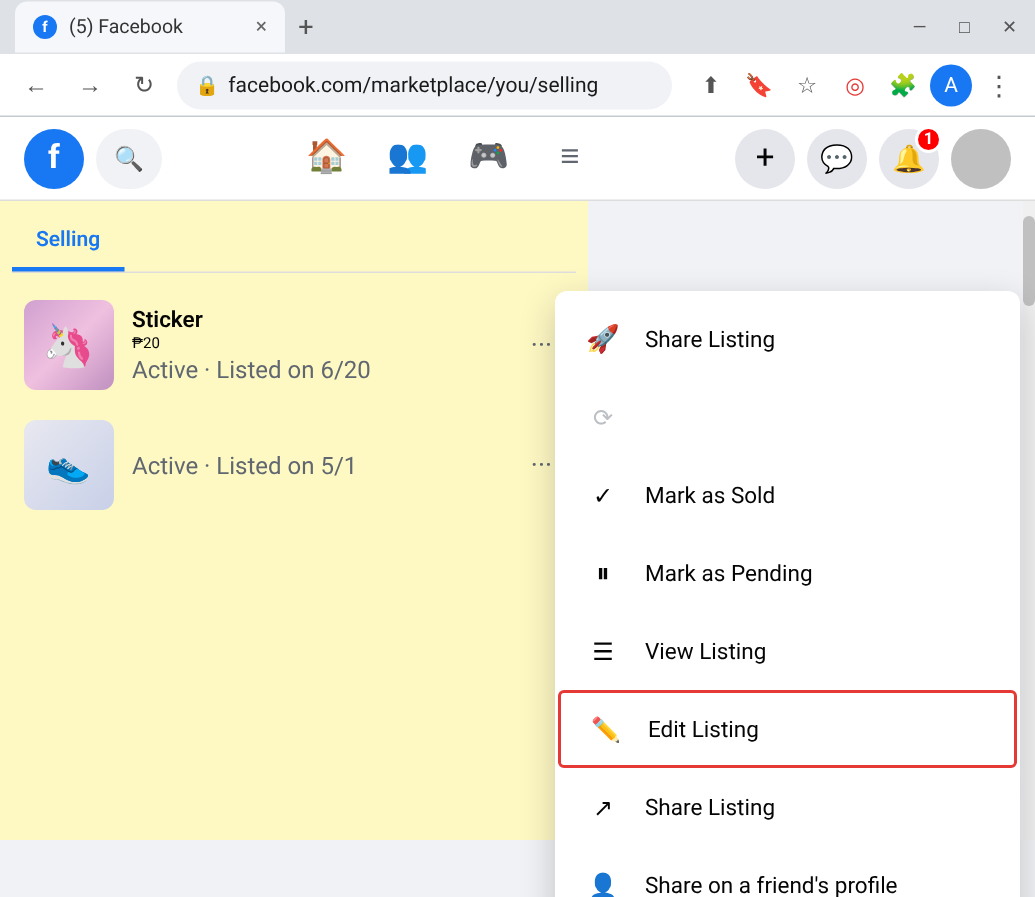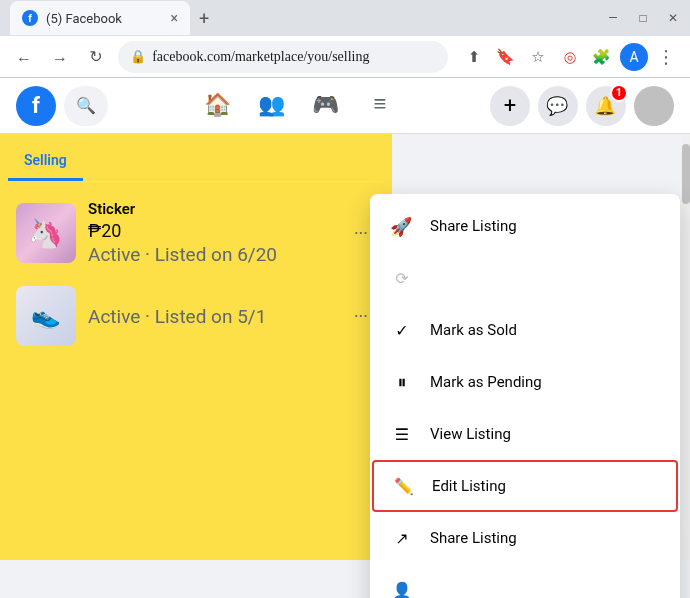--- a/index.html
+++ b/index.html
@@ -12,51 +12,51 @@
     .tab-close { margin-left: auto; color: #666; cursor: pointer; font-size: 14px; }
     .new-tab { width: 28px; height: 28px; display: flex; align-items: center; justify-content: center; color: #555; font-size: 18px; cursor: pointer; }
     .window-controls { margin-left: auto; display: flex; gap: 16px; }
     .win-btn { width: 14px; height: 14px; display: flex; align-items: center; justify-content: center; color: #555; font-size: 12px; cursor: pointer; }
 
     
     .address-bar { display: flex; align-items: center; background: #fff; padding: 4px 10px; gap: 8px; height: 42px; border-bottom: 1px solid #c8cdd4; }
     .nav-btn { width: 28px; height: 28px; display: flex; align-items: center; justify-content: center; color: #555; font-size: 16px; cursor: pointer; border-radius: 50%; }
     .url-box { flex: 1; display: flex; align-items: center; background: #f0f2f5; border-radius: 20px; padding: 4px 12px; gap: 6px; height: 32px; }
     .lock-icon { color: #555; font-size: 13px; }
-    .url-text { font-size: 14px; color: #1a1a1a; flex: 1; font-family: Liberation Serif, serif; }
+    .url-text { font-size: 14px; color: #1a1a1a; flex: 1; }
     .addr-btn { width: 28px; height: 28px; display: flex; align-items: center; justify-content: center; color: #555; font-size: 15px; cursor: pointer; border-radius: 50%; }
     .browser-menu-btns { display: flex; gap: 4px; align-items: center; margin-left: 4px; }
 
     
     .fb-navbar { background: #fff; height: 56px; display: flex; align-items: center; padding: 0 16px; gap: 8px; border-bottom: 1px solid #ddd; position: relative; box-shadow: 0 2px 4px rgba(0,0,0,0.1); }
     .fb-logo { width: 40px; height: 40px; background: #1877f2; border-radius: 50%; display: flex; align-items: center; justify-content: center; color: white; font-size: 22px; font-weight: bold; flex-shrink: 0; }
     .fb-search { display: flex; align-items: center; background: #f0f2f5; border-radius: 20px; padding: 6px 12px; gap: 6px; width: 44px; height: 40px; cursor: pointer; }
     .fb-search-icon { color: #666; font-size: 16px; }
     .fb-nav-center { flex: 1; display: flex; justify-content: center; gap: 4px; }
     .fb-nav-btn { width: 50px; height: 48px; display: flex; align-items: center; justify-content: center; color: #606770; font-size: 22px; cursor: pointer; border-radius: 8px; border-bottom: 3px solid transparent; }
     .fb-nav-right { display: flex; align-items: center; gap: 8px; }
     .fb-icon-btn { width: 40px; height: 40px; background: #e4e6eb; border-radius: 50%; display: flex; align-items: center; justify-content: center; color: #050505; font-size: 18px; cursor: pointer; position: relative; }
     .badge { position: absolute; top: -2px; right: -2px; background: red; color: white; border-radius: 50%; width: 18px; height: 18px; font-size: 11px; display: flex; align-items: center; justify-content: center; font-weight: bold; border: 2px solid white; }
     .fb-avatar { width: 40px; height: 40px; background: #c0c0c0; border-radius: 50%; cursor: pointer; }
 
     
     .page-content { background: #f0f2f5; display: flex; height: calc(598px - 36px - 38px - 42px - 56px); position: relative; }
 
     
-    .listing-panel { width: 392px; background: #fde047; overflow-y: auto; padding: 8px; }
+    .listing-panel { width: 392px; background: #fef9c3; overflow-y: auto; padding: 8px; }
     .listing-tabs { display: flex; border-bottom: 1px solid #ddd; margin-bottom: 8px; }
     .listing-tab { padding: 10px 16px; font-size: 14px; font-weight: 600; color: #1877f2; border-bottom: 3px solid #1877f2; cursor: pointer; }
     .listing-item { display: flex; align-items: center; gap: 12px; padding: 10px 8px; cursor: pointer; border-radius: 8px; }
     .listing-thumb { width: 60px; height: 60px; border-radius: 8px; overflow: hidden; flex-shrink: 0; background: #e0e0e0; }
     .thumb-sticker { background: linear-gradient(135deg, #d0a0d0 0%, #f0c0e0 50%, #c090c0 100%); width: 100%; height: 100%; display: flex; align-items: center; justify-content: center; font-size: 28px; }
     .thumb-shoes { background: linear-gradient(135deg, #e8e8f0 0%, #c8d0e8 100%); width: 100%; height: 100%; display: flex; align-items: center; justify-content: center; font-size: 24px; }
     .listing-info { flex: 1; }
     .listing-title { font-size: 15px; font-weight: 600; color: #050505; }
-    .listing-price { font-size: 18px; color: #050505; margin: 2px 0; }
-    .listing-status { font-size: 19px; color: #606770; }
+    .listing-price { font-size: 10px; color: #050505; margin: 2px 0; }
+    .listing-status { font-size: 16px; color: #606770; }
     .listing-more { color: #606770; font-size: 18px; cursor: pointer; padding: 4px 8px; border-radius: 4px; }
 
     
     .dropdown-menu { position: absolute; right: 10px; top: 60px; background: #fff; border-radius: 8px; box-shadow: 0 8px 24px rgba(0,0,0,0.2); width: 310px; padding: 6px 0; z-index: 100; }
     .menu-item { display: flex; align-items: center; gap: 12px; padding: 10px 16px; cursor: pointer; font-size: 15px; color: #050505; }
     .menu-item.disabled { color: #bcc0c4; cursor: default; }
     .menu-item.highlighted { border: 2px solid #e53935; border-radius: 4px; margin: 0 2px; padding: 8px 14px; }
     .menu-icon { width: 32px; height: 32px; display: flex; align-items: center; justify-content: center; font-size: 18px; flex-shrink: 0; color: #050505; }
     .menu-item.disabled .menu-icon { color: #bcc0c4; }
     .checkmark-icon { width: 32px; height: 32px; display: flex; align-items: center; justify-content: center; font-size: 16px; color: #050505; }
@@ -189,20 +189,21 @@
       <span>Edit Listing</span>
     </div>
 
     <div class="menu-item">
       <div class="menu-icon" style="font-size:16px;">↗</div>
       <span>Share Listing</span>
     </div>
 
     <div class="menu-item">
       <div class="menu-icon" style="font-size:16px;">👤</div>
+      <span>Share on a friend's profile</span>
     </div>
 
   </div>
 
   <div class="ext-link-btn">
     <span>↗</span>
   </div>
 
   <div class="scroll-track">
     <div class="scroll-thumb"></div>

